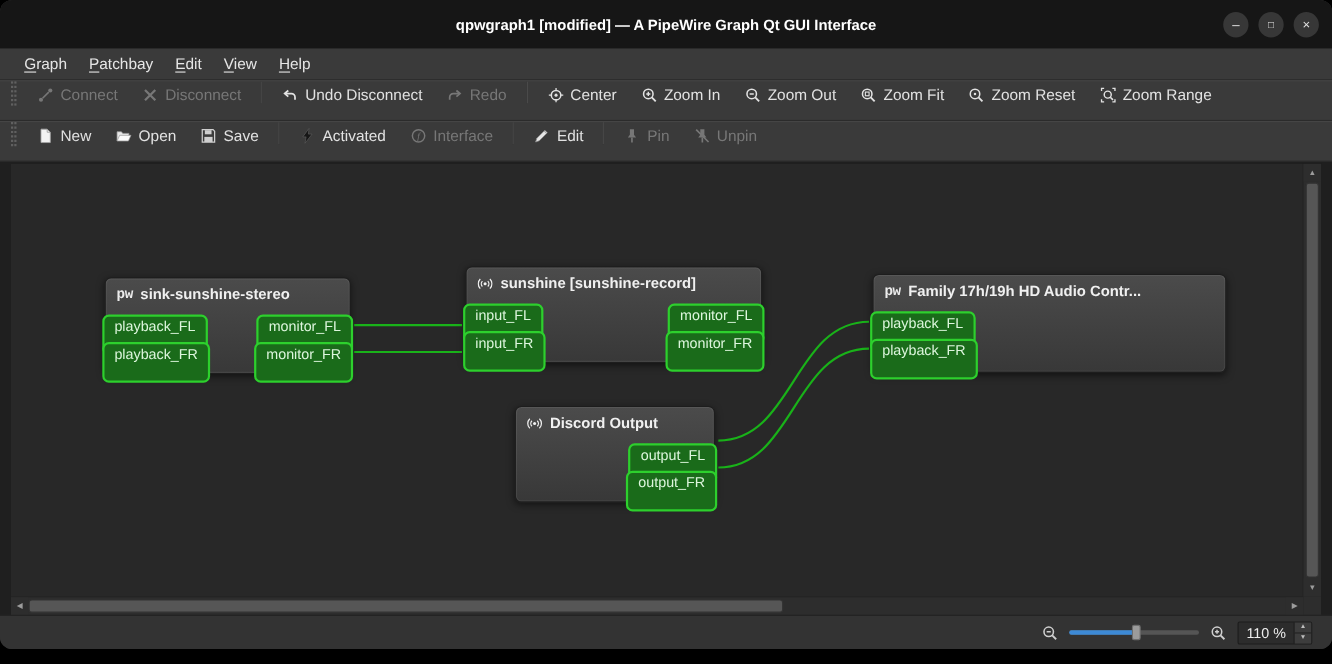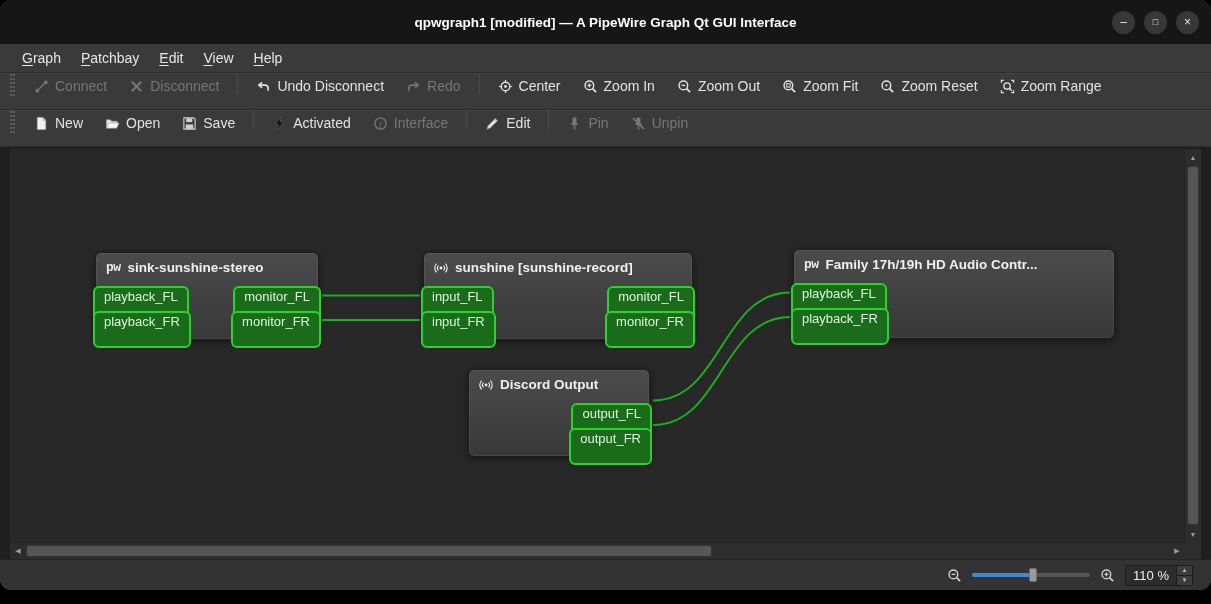--- a/index.html
+++ b/index.html
@@ -288,21 +288,21 @@
             <div class="node" style="left: 85px; top: 103px; width: 224px; height: 88px;">
               <div class="node-title">
                 <span class="icon pw-glyph">pw</span>
                 <span>sink-sunshine-stereo</span>
               </div>
               <div class="port in" style="top:33px">playback_FL</div>
               <div class="port in" style="top:57.5px">playback_FR</div>
               <div class="port out" style="top:33px">monitor_FL</div>
               <div class="port out" style="top:57.5px">monitor_FR</div>
             </div>
-            <div class="node" style="left: 413px; top: 103px; width: 270px; height: 88px;">
+            <div class="node" style="left: 413px; top: 93px; width: 270px; height: 88px;">
               <div class="node-title">
                 <span class="icon">
                   <svg viewBox="0 0 16 16" width="14" height="14">
                     <circle cx="8" cy="8" r="1.6" fill="currentColor"></circle>
                     <path d="M5.2,5.2 a4,4 0 0 0 0,5.6 M10.8,5.2 a4,4 0 0 1 0,5.6 M3,3 a7,7 0 0 0 0,10 M13,3 a7,7 0 0 1 0,10" stroke="currentColor" fill="none" stroke-width="1.3"></path>
                   </svg>
                 </span>
                 <span>sunshine [sunshine-record]</span>
               </div>
               <div class="port in" style="top:33px">input_FL</div>

